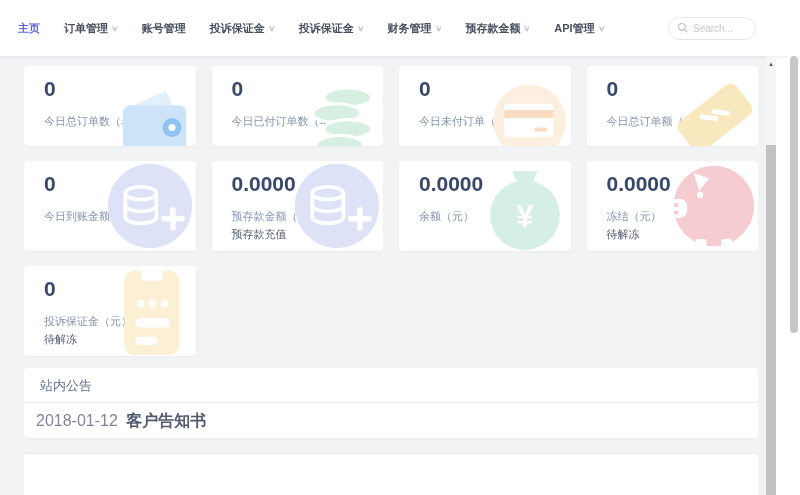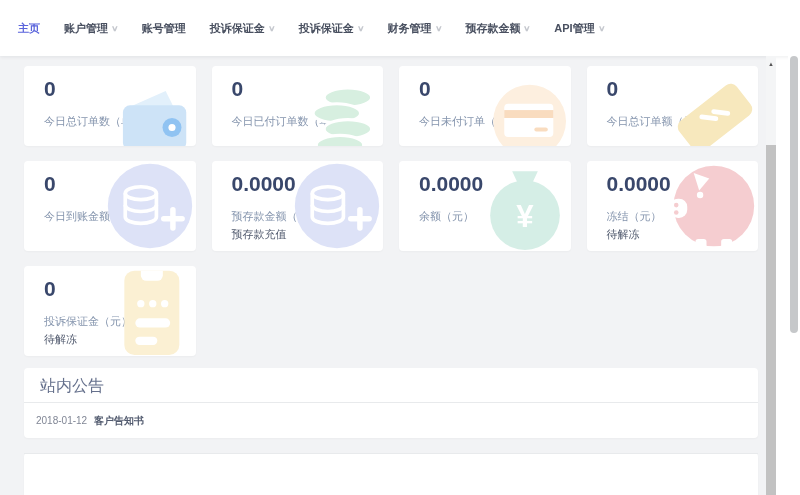--- a/index.html
+++ b/index.html
@@ -34,23 +34,23 @@
   .stat-sublabel{font-size:11px;color:#515a6e;margin-top:5px;line-height:13px;}
   .card-icon{position:absolute;pointer-events:none;}
   .icon-sm .card-icon{right:5px;bottom:-10px;width:76px;height:76px;}
   .icon-lg .card-icon{right:2px;top:50%;transform:translateY(-50%);width:88px;height:88px;}
   .card-icon svg{width:100%;height:100%;display:block;}
 
   
   .panel{background:#fff;border-radius:4px;width:734px;box-shadow:0 1px 2px rgba(0,0,0,.03);}
   .panel-announcement{margin-top:12px;}
   .panel-daily{margin-top:15px;height:120px;}
-  .panel-title{font-size:16px;color:#65708c;padding:11px 16px 9px;line-height:14px;}
+  .panel-title{font-size:13px;color:#65708c;padding:11px 16px 9px;line-height:14px;}
   .panel-divider{border-top:1px solid #e8eaec;height:0;}
-  .ann-row{padding:11px 12px;font-size:10px;line-height:13px;cursor:pointer;}
+  .ann-row{padding:11px 12px;font-size:16px;line-height:13px;cursor:pointer;}
   .ann-date{color:#808695;margin-right:4px;}
   .ann-text{color:#515a6e;font-weight:600;}
 
   .daily-row{position:relative;display:flex;align-items:center;height:30px;
     padding:6px 14px 0 16px;}
 
   
   .inner-scrollbar{position:absolute;top:56px;left:766px;width:10px;height:439px;
     background:#f4f5f6;z-index:6;}
   .inner-scroll-up{height:15px;display:flex;align-items:center;justify-content:center;
@@ -67,21 +67,21 @@
 
 <header class="navbar">
   <ul class="nav-list">
 
       <li class="nav-item active">
         <span class="nav-label">主页</span>
 
       </li>
 
       <li class="nav-item">
-        <span class="nav-label">账户管理</span>
+        <span class="nav-label">订单管理</span>
         <span class="nav-chevron">∨</span>
       </li>
 
       <li class="nav-item">
         <span class="nav-label">账号管理</span>
 
       </li>
 
       <li class="nav-item">
         <span class="nav-label">投诉保证金</span>
@@ -102,20 +102,27 @@
         <span class="nav-label">预存款金额</span>
         <span class="nav-chevron">∨</span>
       </li>
 
       <li class="nav-item">
         <span class="nav-label">API管理</span>
         <span class="nav-chevron">∨</span>
       </li>
 
   </ul>
+  <div class="search-wrap">
+    <svg class="search-icon" viewBox="0 0 16 16" fill="none" stroke="currentColor" stroke-width="2">
+      <circle cx="7" cy="7" r="5"></circle>
+        <path d="M11 11 L15 15"></path>
+    </svg>
+    <input class="search-input" type="text" placeholder="Search..." style="">
+  </div>
 </header>
 
 <main class="main">
 
   <div class="stats-grid" id="stats-grid">
 
       <div class="stat-card icon-sm">
         <div class="stat-value">0</div>
         <div class="stat-label">今日总订单数（单）</div>
 

